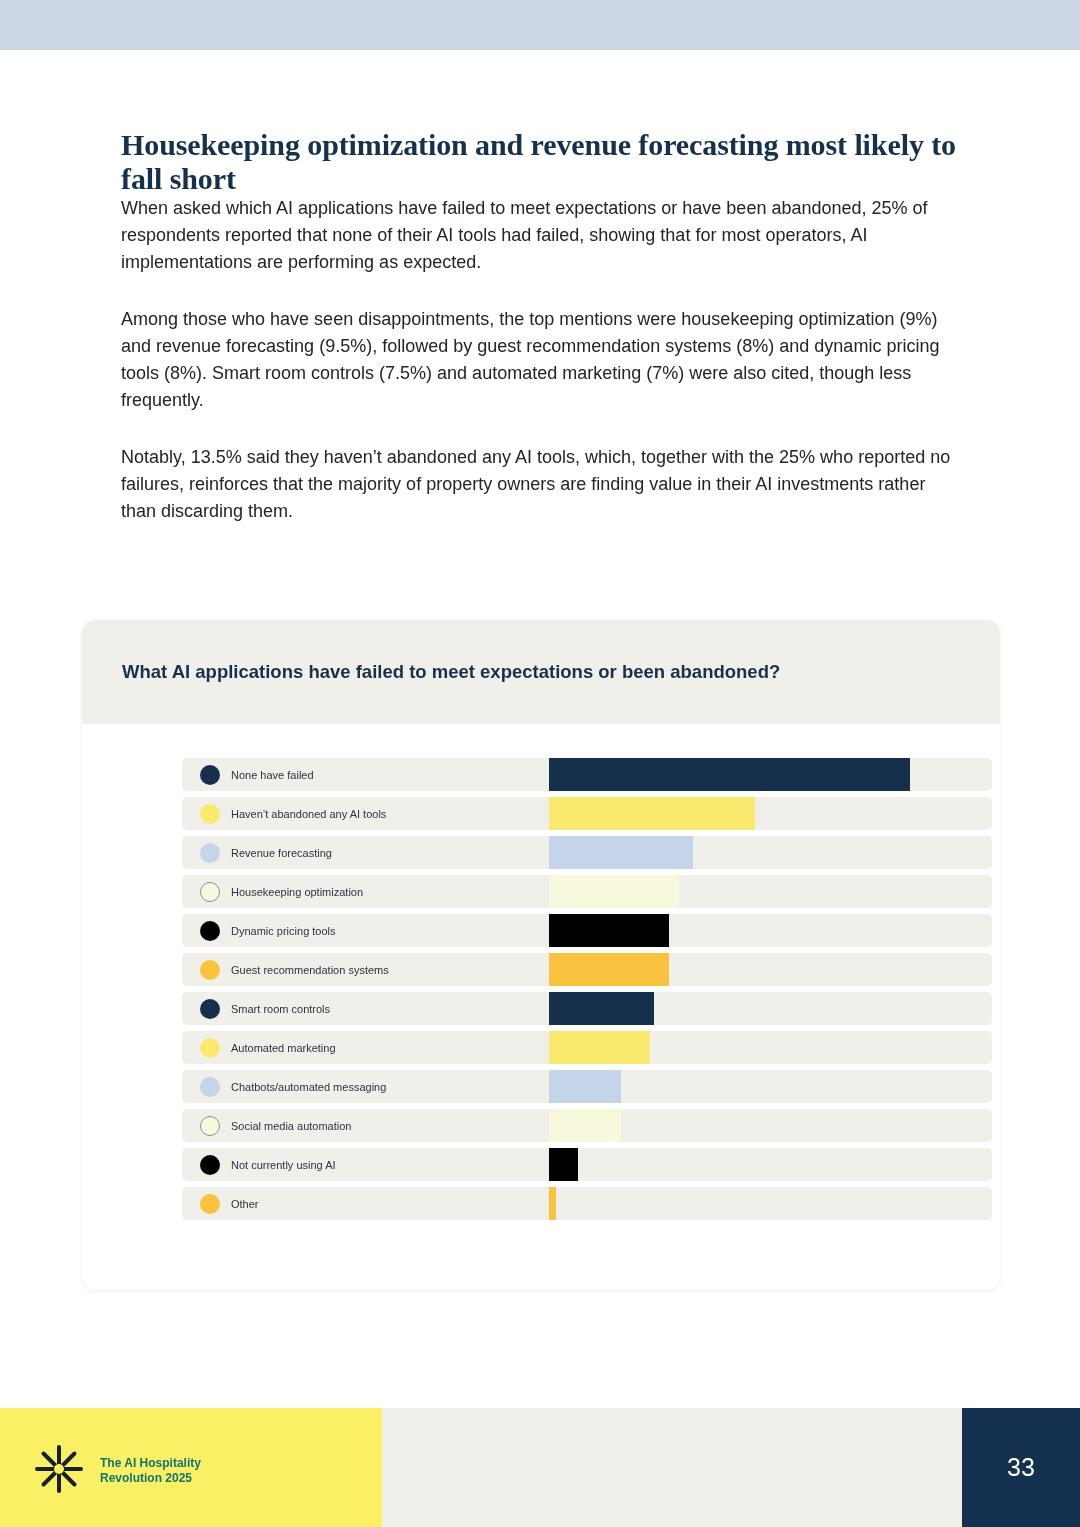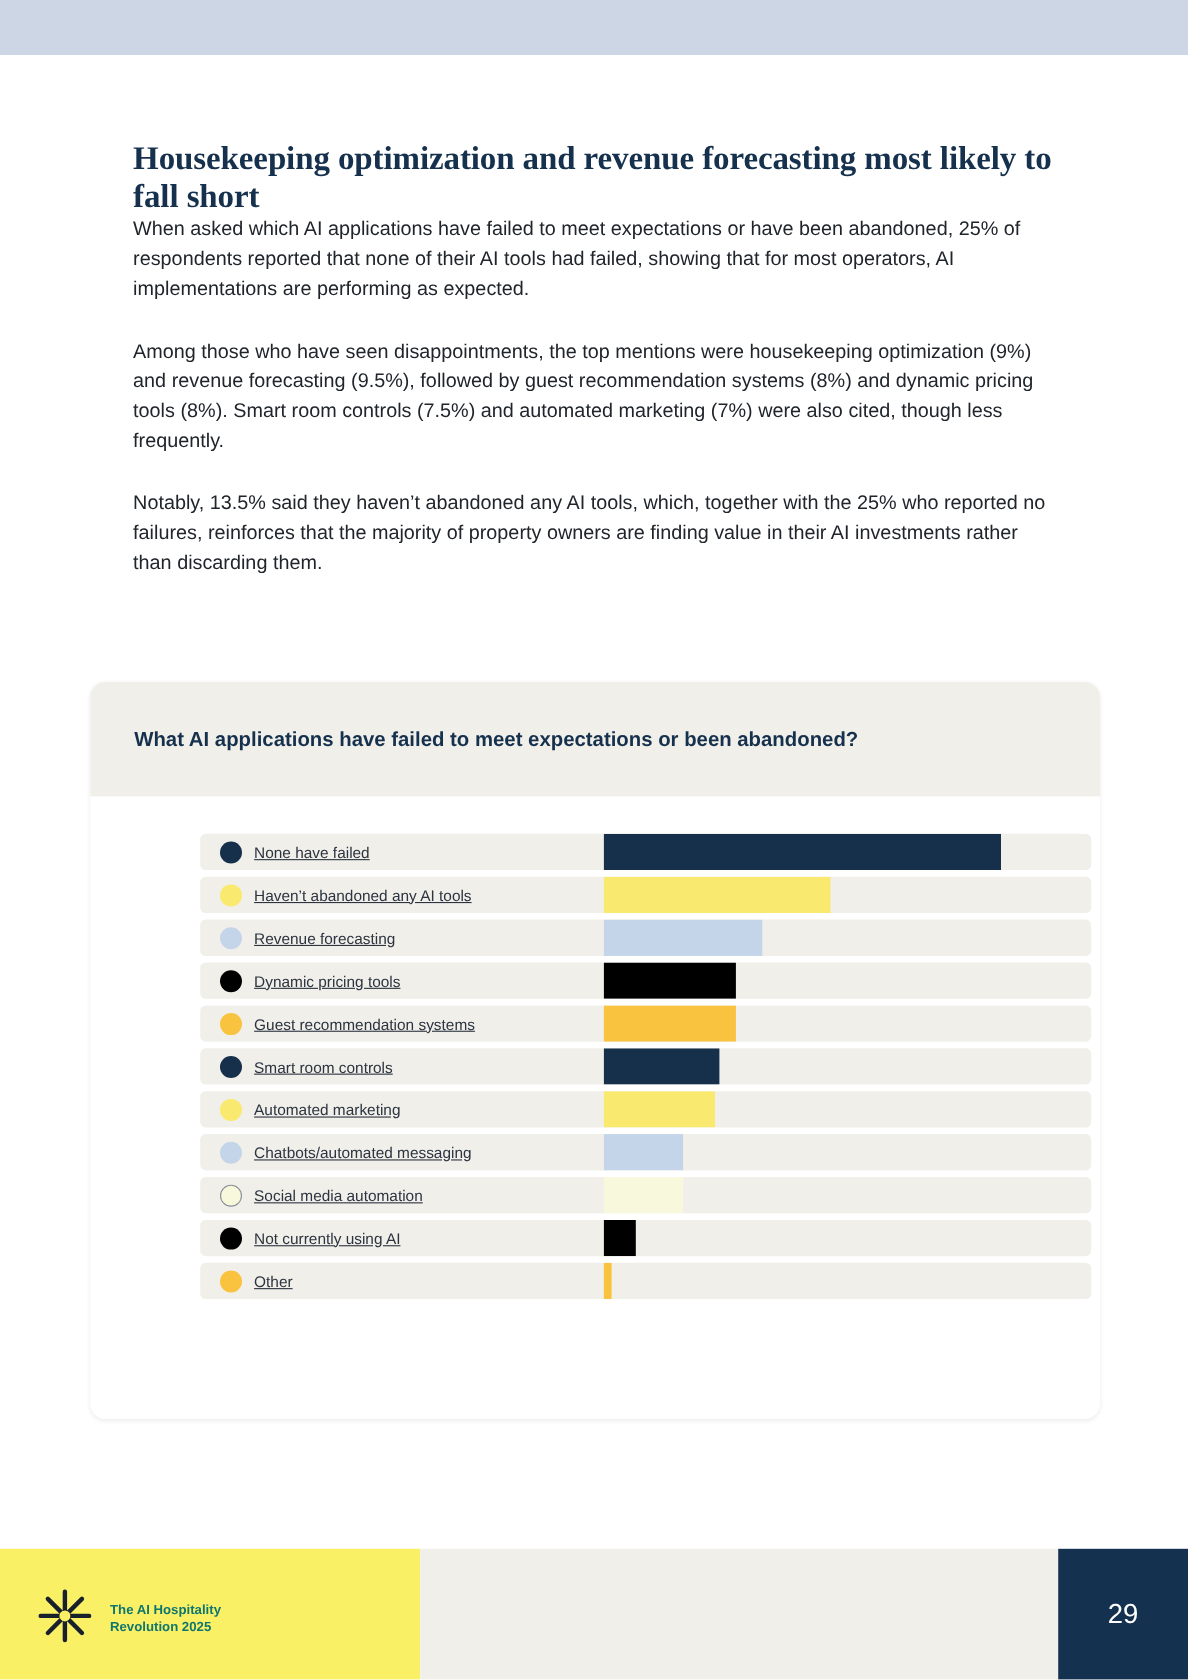--- a/index.html
+++ b/index.html
@@ -111,24 +111,23 @@
     padding-left: 100px;
   }
   .swatch {
     position: absolute;
     left: 100px;
     width: 20px; height: 20px;
     border-radius: 50%;
   }
   .row-label {
     margin-left: 31px;
-    font-size: 14px;
+    font-size: 11px;
     color: #2b3440;
     white-space: nowrap;
-    text-decoration: underline;
   }
 
   
   .footer {
     position: absolute;
     left: 0; top: 1408px;
     width: 1080px; height: 119px;
   }
   .footer-yellow {
     position: absolute;
@@ -213,20 +212,29 @@
             <div class="row-track">
               <div class="row-bar" style="background: rgb(197, 213, 233); width: 144.4px;"></div>
             </div>
             <div class="row-face">
               <span class="swatch" style="background: rgb(197, 213, 233);"></span>
               <span class="row-label">Revenue forecasting</span>
             </div>
           </div>
           <div class="row">
             <div class="row-track">
+              <div class="row-bar" style="background: rgb(247, 248, 220); width: 129.96px;"></div>
+            </div>
+            <div class="row-face">
+              <span class="swatch" style="background: rgb(247, 248, 220); border: 1.5px solid rgb(138, 144, 153);"></span>
+              <span class="row-label">Housekeeping optimization</span>
+            </div>
+          </div>
+          <div class="row">
+            <div class="row-track">
               <div class="row-bar" style="background: rgb(0, 0, 0); width: 119.852px;"></div>
             </div>
             <div class="row-face">
               <span class="swatch" style="background: rgb(0, 0, 0);"></span>
               <span class="row-label">Dynamic pricing tools</span>
             </div>
           </div>
           <div class="row">
             <div class="row-track">
               <div class="row-bar" style="background: rgb(249, 194, 63); width: 119.852px;"></div>
@@ -292,21 +300,21 @@
           </div>
         </div>
 
     </div>
   </div>
 
   <div class="footer">
     <div class="footer-yellow"></div>
     <div class="footer-beige"></div>
     <div class="footer-navy">
-      <span class="page-number">29</span>
+      <span class="page-number">33</span>
     </div>
     <div class="brand">
       <span>
         <svg width="54" height="54" viewBox="0 0 54 54" aria-hidden="true">
           <g stroke="#17202b" stroke-width="4" stroke-linecap="round" fill="none">
             <line x1="27" y1="27" x2="27" y2="5"></line>
             <line x1="27" y1="27" x2="42.5" y2="11.5"></line>
             <line x1="27" y1="27" x2="49" y2="27"></line>
             <line x1="27" y1="27" x2="42.5" y2="42.5"></line>
             <line x1="27" y1="27" x2="27" y2="49"></line>

